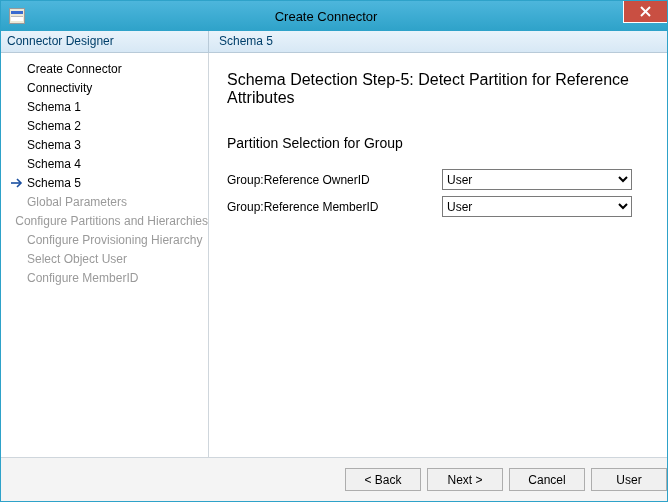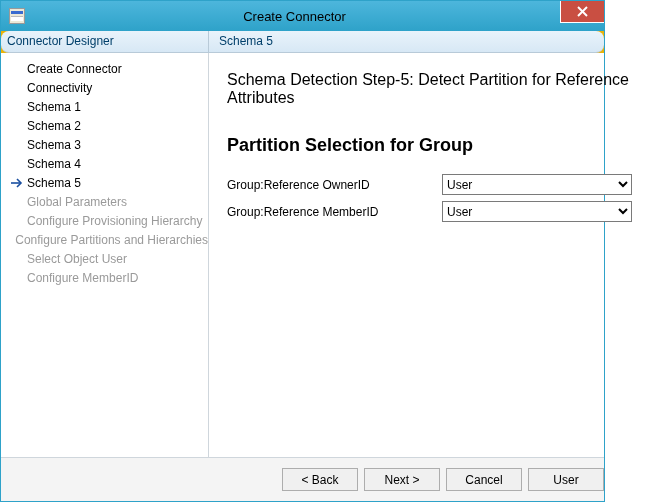--- a/index.html
+++ b/index.html
@@ -6,21 +6,21 @@
   body {
     margin: 0;
     font-family: "Segoe UI", Tahoma, sans-serif;
     font-size: 12px;
     background: #fff;
     width: 668px;
     height: 502px;
     overflow: hidden;
   }
   .window {
-    width: 605px;
+    width: 668px;
     height: 502px;
     border: 1px solid #2ea2c9;
     background: #eab308;
     display: flex;
     flex-direction: column;
   }
   .titlebar {
     height: 30px;
     background: linear-gradient(#4db6dc, #2ea2c9);
     display: flex;
@@ -72,21 +72,20 @@
   }
   .titlebar .close svg { display:block; }
 
   .headerbar {
     display: flex;
     background: linear-gradient(#e9f3fb, #d7e8f5);
     border-bottom: 1px solid #b8cad8;
     height: 22px;
     font-size: 12px;
     color: #003f6a;
-    border-radius: 8px;
   }
   .headerbar .left {
     width: 208px;
     padding: 3px 6px;
     border-right: 1px solid #b8cad8;
   }
   .headerbar .right {
     flex: 1;
     padding: 3px 10px;
   }
@@ -126,23 +125,22 @@
     flex: 1;
     padding: 18px 18px;
     color: #000;
     position: relative;
   }
   .content .step-title {
     font-size: 16px;
     margin-bottom: 28px;
   }
   .content .section-title {
-    font-size: 18px;
+    font-size: 14px;
     margin-bottom: 18px;
-    font-weight: bold;
   }
   .form-row {
     display: flex;
     align-items: center;
     margin-bottom: 6px;
   }
   .form-row .lbl {
     width: 215px;
     font-size: 12px;
   }
@@ -230,25 +228,25 @@
             </svg>
         </span>
         <span>Schema 5</span>
       </div>
       <div class="nav-item disabled">
           <span class="spacer"></span>
           <span>Global Parameters</span>
         </div>
       <div class="nav-item disabled">
           <span class="spacer"></span>
+          <span>Configure Partitions and Hierarchies</span>
+        </div>
+      <div class="nav-item disabled">
+          <span class="spacer"></span>
           <span>Configure Provisioning Hierarchy</span>
-        </div>
-      <div class="nav-item disabled">
-          <span class="spacer"></span>
-          <span>Configure Partitions and Hierarchies</span>
         </div>
       <div class="nav-item disabled">
           <span class="spacer"></span>
           <span>Select Object User</span>
         </div>
       <div class="nav-item disabled">
           <span class="spacer"></span>
           <span>Configure MemberID</span>
         </div>
     </div>

